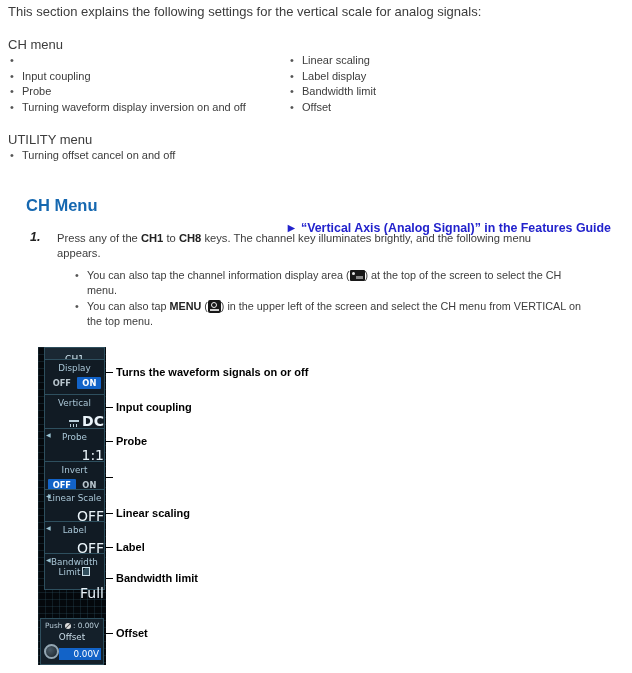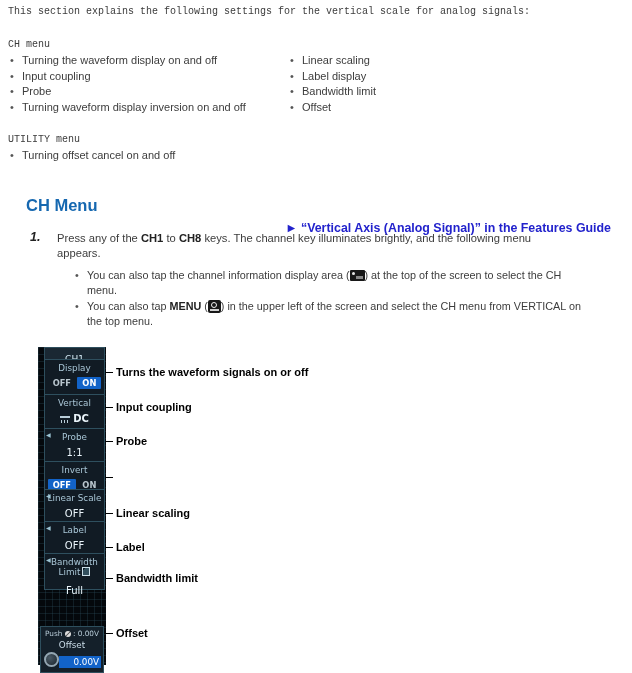--- a/index.html
+++ b/index.html
@@ -1,19 +1,19 @@
 <!DOCTYPE html>
 <html><head>
 <meta charset="utf-8">
 <style>
   html,body{margin:0;padding:0;}
   body{width:632px;height:673px;position:relative;background:#fff;
        font-family:"Liberation Sans",sans-serif;color:#3c3c3c;overflow:hidden;}
   .abs{position:absolute;}
-  .body-txt{font-size:10px;line-height:15.5px;font-family:Liberation Mono, monospace;}
+  .body-txt{font-size:13px;line-height:15.5px;}
 
   
   .blist .li{display:flex;font-size:11px;line-height:15.5px;}
   .blist .li .dot{width:12px;color:#555;}
   .sub-bullet{display:flex;font-size:10.8px;line-height:14.5px;margin-bottom:2px;}
   .sub-bullet .dot{width:12px;color:#555;}
   .sub-bullet .txt{width:500px;}
 
   .ref-link{font-size:12.4px;font-weight:bold;color:#2222cc;white-space:nowrap;}
   .h1{font-size:16.5px;font-weight:bold;color:#1668b0;}
@@ -35,35 +35,35 @@
   .menu-fig{left:38px;top:347px;width:68px;height:318px;background-color:#04080c;
     background-image:
       repeating-linear-gradient(to right, rgba(45,80,95,.30) 0 1px, transparent 1px 7px),
       repeating-linear-gradient(to bottom, rgba(45,80,95,.30) 0 1px, transparent 1px 7px);}
   .sections{position:absolute;left:6px;top:0;width:61px;}
   .sec{box-sizing:border-box;border:1px solid #2e4f5e;margin-top:-1px;background:#111b24;position:relative;}
   .sec.hdr{height:13px;margin-top:0;background:#1a2833;text-align:center;}
   .sec-label{font-size:8.8px;line-height:10px;color:#a9c6d6;text-align:center;padding-top:3px;
     font-family:"DejaVu Sans",sans-serif;}
   .hdr-label{font-size:9px;line-height:12px;color:#d2e8f2;font-family:"DejaVu Sans",sans-serif;}
-  .sec-value{font-size:10px;color:#eaf4fa;text-align:center;margin-top:5px;font-family:"DejaVu Sans",sans-serif;}
+  .sec-value{font-size:14px;color:#eaf4fa;text-align:right;margin-top:5px;font-family:"DejaVu Sans",sans-serif;}
   .tog-row{display:flex;justify-content:space-around;align-items:center;margin-top:4px;padding:0 2px;}
   .tog{font-size:8.3px;font-weight:bold;padding:1px 5px;border-radius:1px;font-family:"DejaVu Sans",sans-serif;}
   .tog.sel{background:#1263c8;color:#fff;}
   .tog.unsel{color:#b9c6ce;}
   .arrow-l{position:absolute;left:1px;top:2px;font-size:6px;color:#9cc4d4;}
   .imp-icon{display:inline-block;width:10px;height:8px;vertical-align:-1px;margin-right:3px;position:relative;}
   .imp-icon::before{content:"";position:absolute;left:0;top:1px;width:10px;height:2px;background:#b9cdd8;}
   .imp-icon::after{content:"";position:absolute;left:1px;bottom:0;width:8px;height:3px;
      background:repeating-linear-gradient(to right,#b9cdd8 0 1px,transparent 1px 3px);}
   .page-icon{display:inline-block;width:6px;height:7px;border:1px solid #cde0ea;vertical-align:-1px;margin-left:2px;
      background:linear-gradient(135deg,transparent 2px,#33505e 2px);}
   
   .offset-block{position:absolute;left:2px;top:271px;width:64px;height:47px;box-sizing:border-box;
-    border:1px solid #2e4f5e;background:#14202a;margin-top:8px;}
+    border:1px solid #2e4f5e;background:#14202a;}
   .push-line{font-size:7.3px;color:#b8ccd8;text-align:center;margin-top:2px;white-space:nowrap;
     font-family:"DejaVu Sans",sans-serif;}
   .knob-mini{display:inline-block;width:6px;height:6px;border-radius:50%;vertical-align:-1px;
     background:linear-gradient(135deg,#ddd 40%,#444 48%,#ddd 60%);}
   .offset-label{font-size:8.8px;color:#c8dae6;text-align:center;margin-top:2px;font-family:"DejaVu Sans",sans-serif;}
   .knob-icon{position:absolute;left:3px;top:25px;width:11px;height:11px;border-radius:50%;
     border:2px solid #93a6b2;background:radial-gradient(circle at 35% 35%,#4a5a66,#19242c);}
   .offset-value{position:absolute;right:2px;bottom:4px;width:38px;background:#1263c8;color:#fff;
     font-size:8.8px;text-align:right;padding:1px 2px;font-family:"DejaVu Sans",sans-serif;}
 
@@ -74,21 +74,20 @@
 </style>
 </head>
 <body>
 
 <div class="abs body-txt" style="left:8px;top:4px;">This section explains the following settings for the vertical scale for analog signals:</div>
 
 <div class="abs body-txt" style="left:8px;top:37px;">CH menu</div>
 <div class="abs blist" style="left:10px;top:53px;">
   <div class="li">
       <span class="dot">•</span>
-      <span>Turning the waveform display on and off</span>
     </div>
   <div class="li">
       <span class="dot">•</span>
       <span>Input coupling</span>
     </div>
   <div class="li">
       <span class="dot">•</span>
       <span>Probe</span>
     </div>
   <div class="li">

